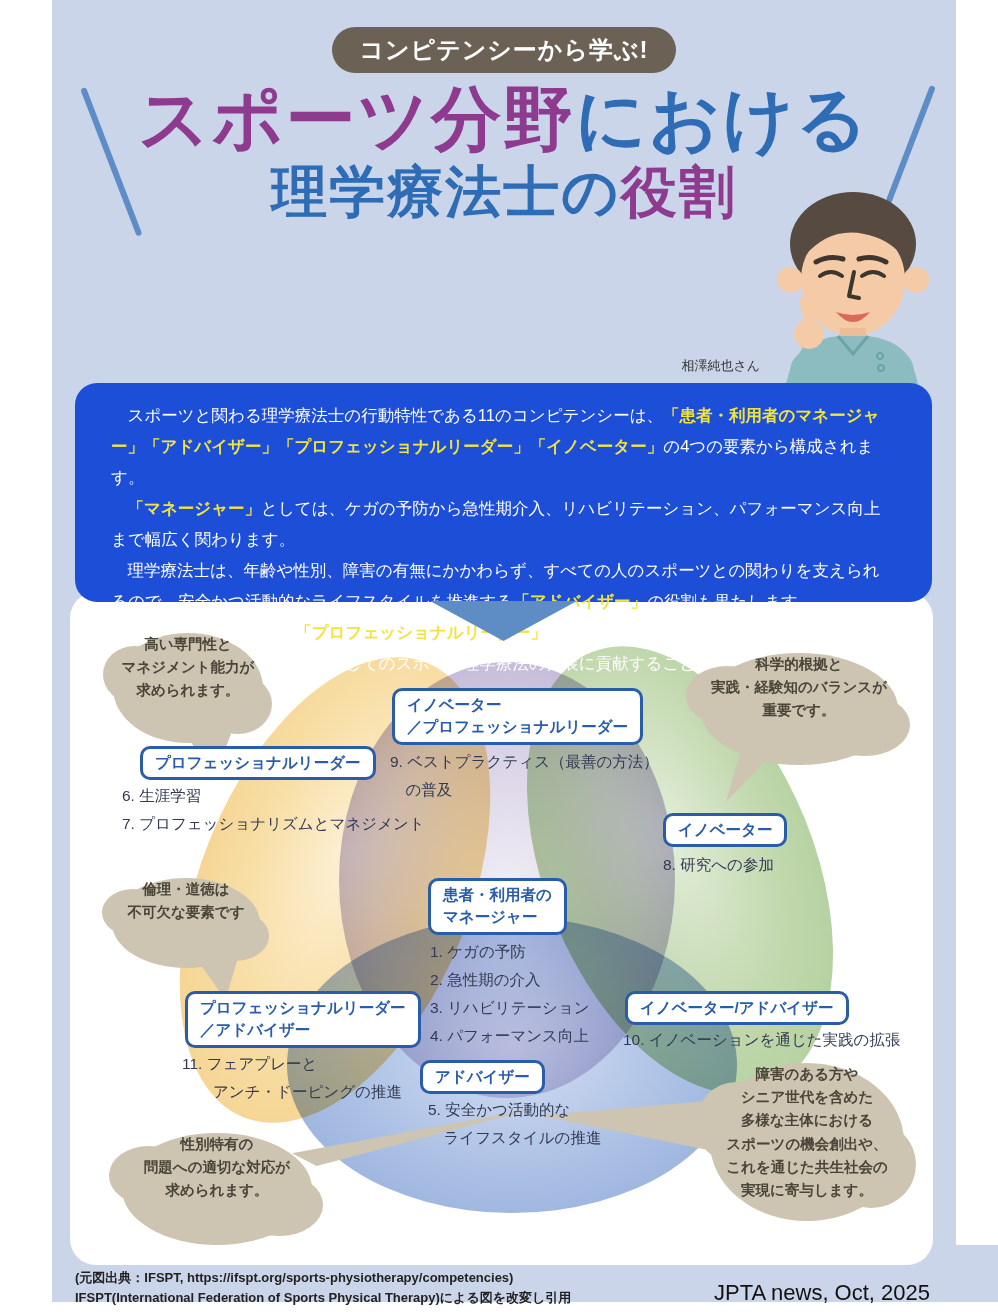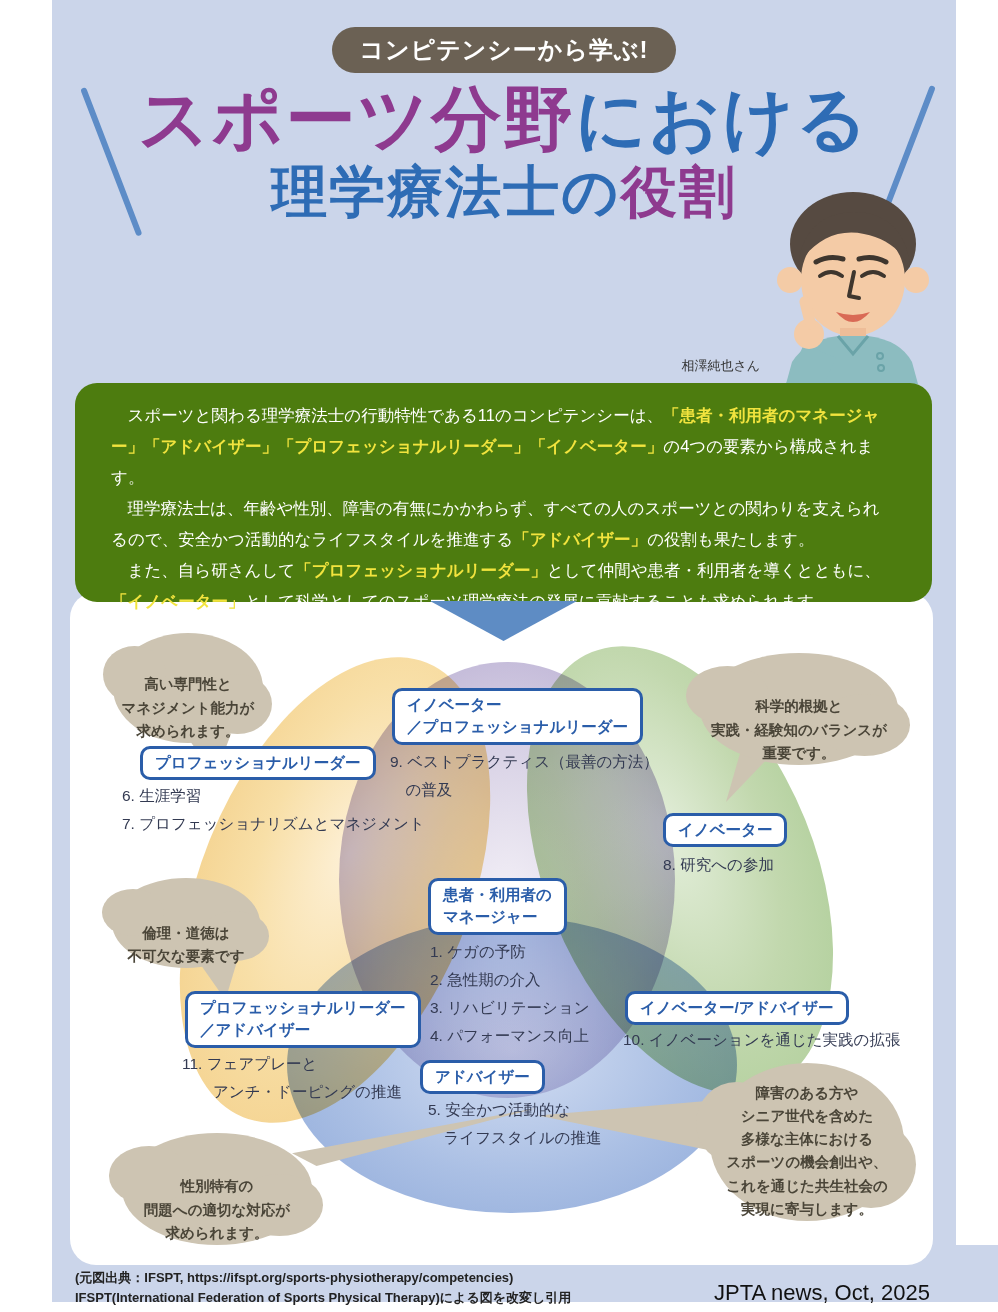--- a/index.html
+++ b/index.html
@@ -28,21 +28,21 @@
   .purple{color:#8e3a8f;}
   .blue{color:#2e6cb5;}
 
   
   .intro{left:100px;top:262px;width:695px;font-size:16.5px;line-height:38px;color:#3a3a3a;font-weight:500;}
   .presenter{left:600px;top:357px;width:160px;text-align:right;font-size:13px;color:#333;}
 
   .illustration{left:760px;top:182px;width:182px;height:202px;z-index:2;}
 
   
-  .summary{left:75px;top:383px;width:857px;height:219px;background:#4d7c0f;border-radius:22px;
+  .summary{left:75px;top:383px;width:857px;height:219px;background:#1d4ed8;border-radius:22px;
            box-sizing:border-box;padding:17px 36px;color:#fff;font-size:16.5px;line-height:31px;
            font-weight:500;z-index:3;}
   .summary p{margin:0;text-indent:1em;}
   .hl{color:#f2e43e;font-weight:bold;}
   .arrow-down{left:430px;top:601px;width:147px;height:40px;background:#5e8cc4;
               clip-path:polygon(0 0,100% 0,50% 100%);z-index:4;}
 
   
   .diagram{left:70px;top:592px;width:863px;height:673px;background:#fff;border-radius:26px;z-index:1;}
   .venn{position:absolute;border-radius:50%;mix-blend-mode:multiply;}
@@ -55,21 +55,21 @@
   .venn-blue{left:217px;top:325px;width:450px;height:296px;
     background:radial-gradient(ellipse at 50% 45%, #d3def2 0%, #aabfe4 55%, #8ea9d9 100%);}
 
   
   .vlabel{background:#fff;border:3px solid #2a5da9;border-radius:10px;padding:3px 12px;
           color:#2a5da9;font-weight:bold;font-size:15.5px;line-height:1.45;
           white-space:pre-line;display:inline-block;z-index:6;}
   .vitems{color:#333a52;font-weight:400;font-size:15.5px;line-height:1.8;white-space:pre-line;z-index:6;}
 
   
-  .cloud{background:#cdc4b2;border-radius:50%;display:flex;align-items:flex-end;justify-content:center;
+  .cloud{background:#cdc4b2;border-radius:50%;display:flex;align-items:flex-start;justify-content:center;
          text-align:center;color:#4a4538;font-weight:bold;font-size:14.5px;line-height:1.6;z-index:7;}
   .cloud::before,.cloud::after{content:"";position:absolute;background:#cdc4b2;border-radius:50%;z-index:-1;}
   .cloud::before{width:42%;height:52%;left:-7%;top:12%;}
   .cloud::after{width:46%;height:55%;right:-6%;bottom:8%;}
   .cloud-text{white-space:pre-line;position:relative;z-index:1;}
   .tail{background:#cdc4b2;z-index:5;}
 
   .cloud-expertise{left:113px;top:633px;width:150px;height:110px;}
   .tail-expertise{left:185px;top:734px;width:46px;height:42px;clip-path:polygon(0 0,100% 0,65% 100%);}
   .cloud-science{left:700px;top:653px;width:198px;height:112px;}
@@ -124,20 +124,21 @@
     <path d="M78,154 L93,172 L108,154" stroke="#6aa3a8" stroke-width="3" fill="none"></path>
     <circle cx="120" cy="174" r="3" fill="none" stroke="#6aa3a8" stroke-width="2"></circle>
     <circle cx="121" cy="186" r="3" fill="none" stroke="#6aa3a8" stroke-width="2"></circle>
     <path d="M26,202 L44,162 L76,176 L64,202 Z" fill="#8cbcc0"></path>
     <circle cx="49" cy="152" r="15" fill="#f4cba6"></circle>
     <rect x="42" y="114" width="11" height="34" rx="5.5" fill="#f4cba6" transform="rotate(-14 47 130)"></rect>
   </svg>
 
   <div class="abs summary">
     <p><span>スポーツと関わる理学療法士の行動特性である11のコンピテンシーは、</span><span class="hl">「患者・利用者のマネージャー」</span><span class="hl">「アドバイザー」</span><span class="hl">「プロフェッショナルリーダー」</span><span class="hl">「イノベーター」</span><span>の4つの要素から構成されます。</span></p>
+    <p><span class="hl">「マネージャー」</span><span>としては、ケガの予防から急性期介入、リハビリテーション、パフォーマンス向上まで幅広く関わります。</span></p>
     <p><span>理学療法士は、年齢や性別、障害の有無にかかわらず、すべての人のスポーツとの関わりを支えられるので、安全かつ活動的なライフスタイルを推進する</span><span class="hl">「アドバイザー」</span><span>の役割も果たします。</span></p>
     <p><span>また、自ら研さんして</span><span class="hl">「プロフェッショナルリーダー」</span><span>として仲間や患者・利用者を導くとともに、</span><span class="hl">「イノベーター」</span><span>として科学としてのスポーツ理学療法の発展に貢献することも求められます。</span></p>
   </div>
   <div class="abs arrow-down"></div>
 
   <div class="abs diagram">
     <div class="venn venn-orange"></div>
     <div class="venn venn-green"></div>
     <div class="venn venn-purple"></div>
     <div class="venn venn-blue"></div>

